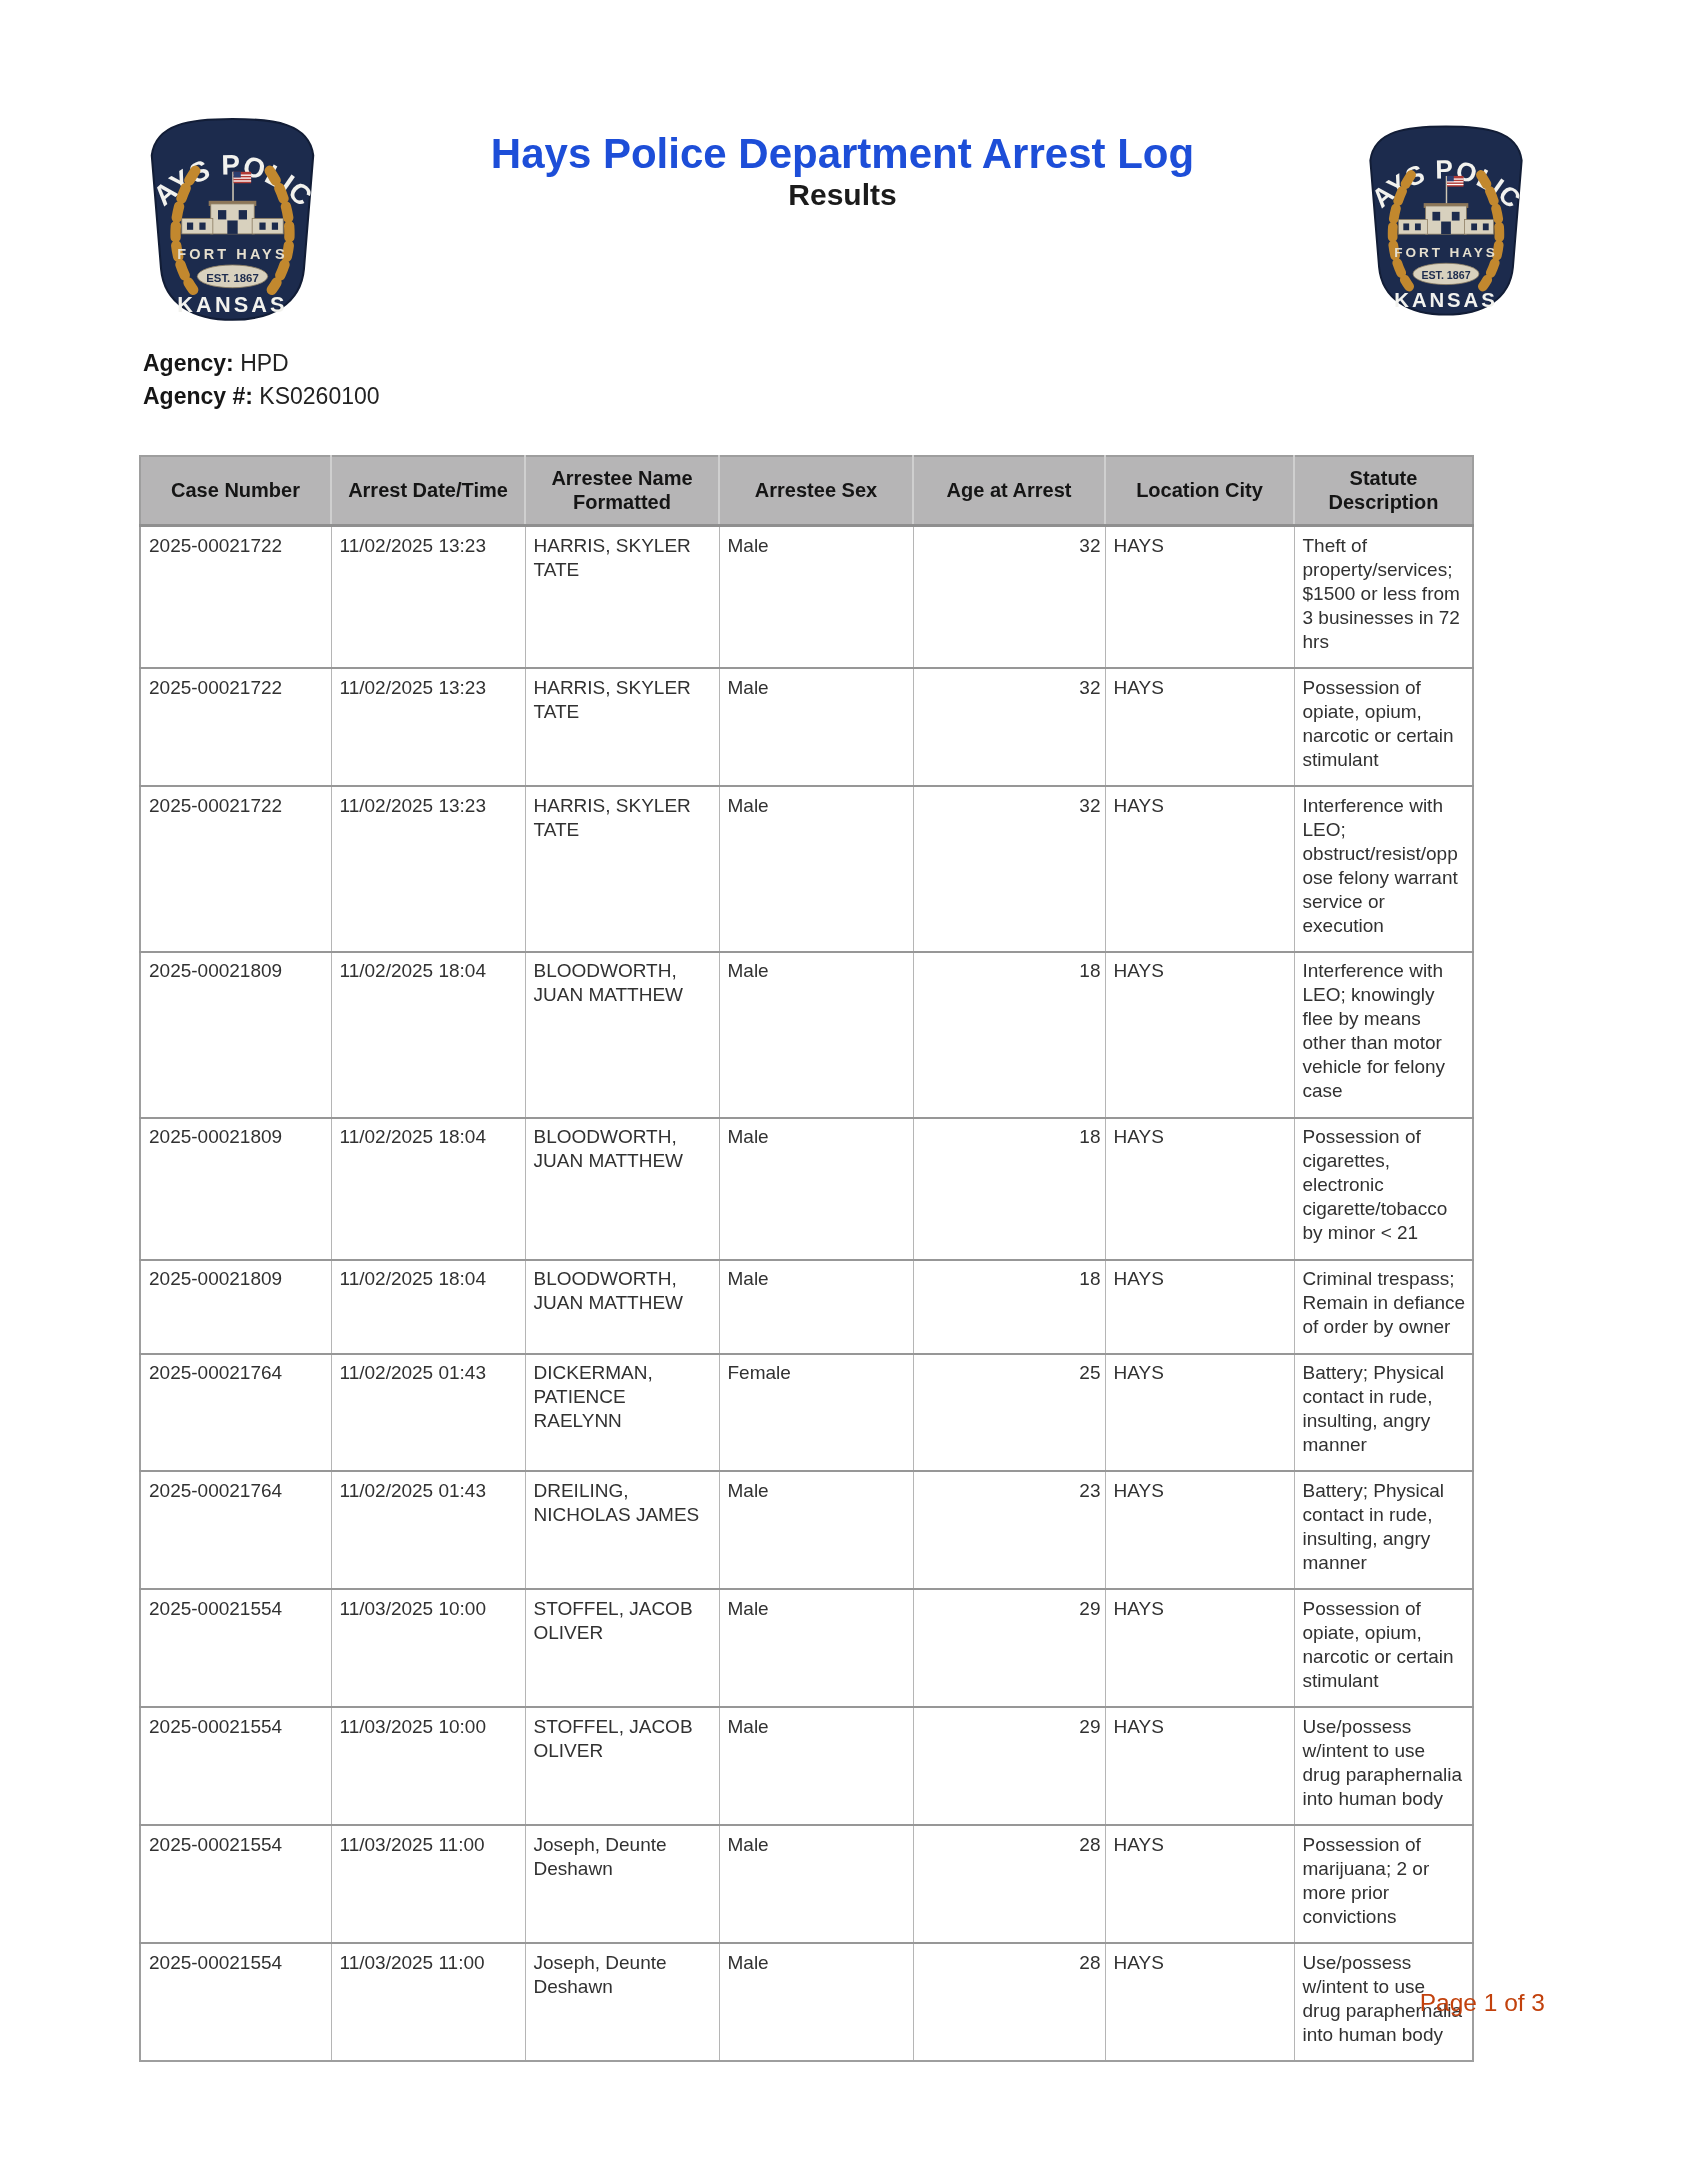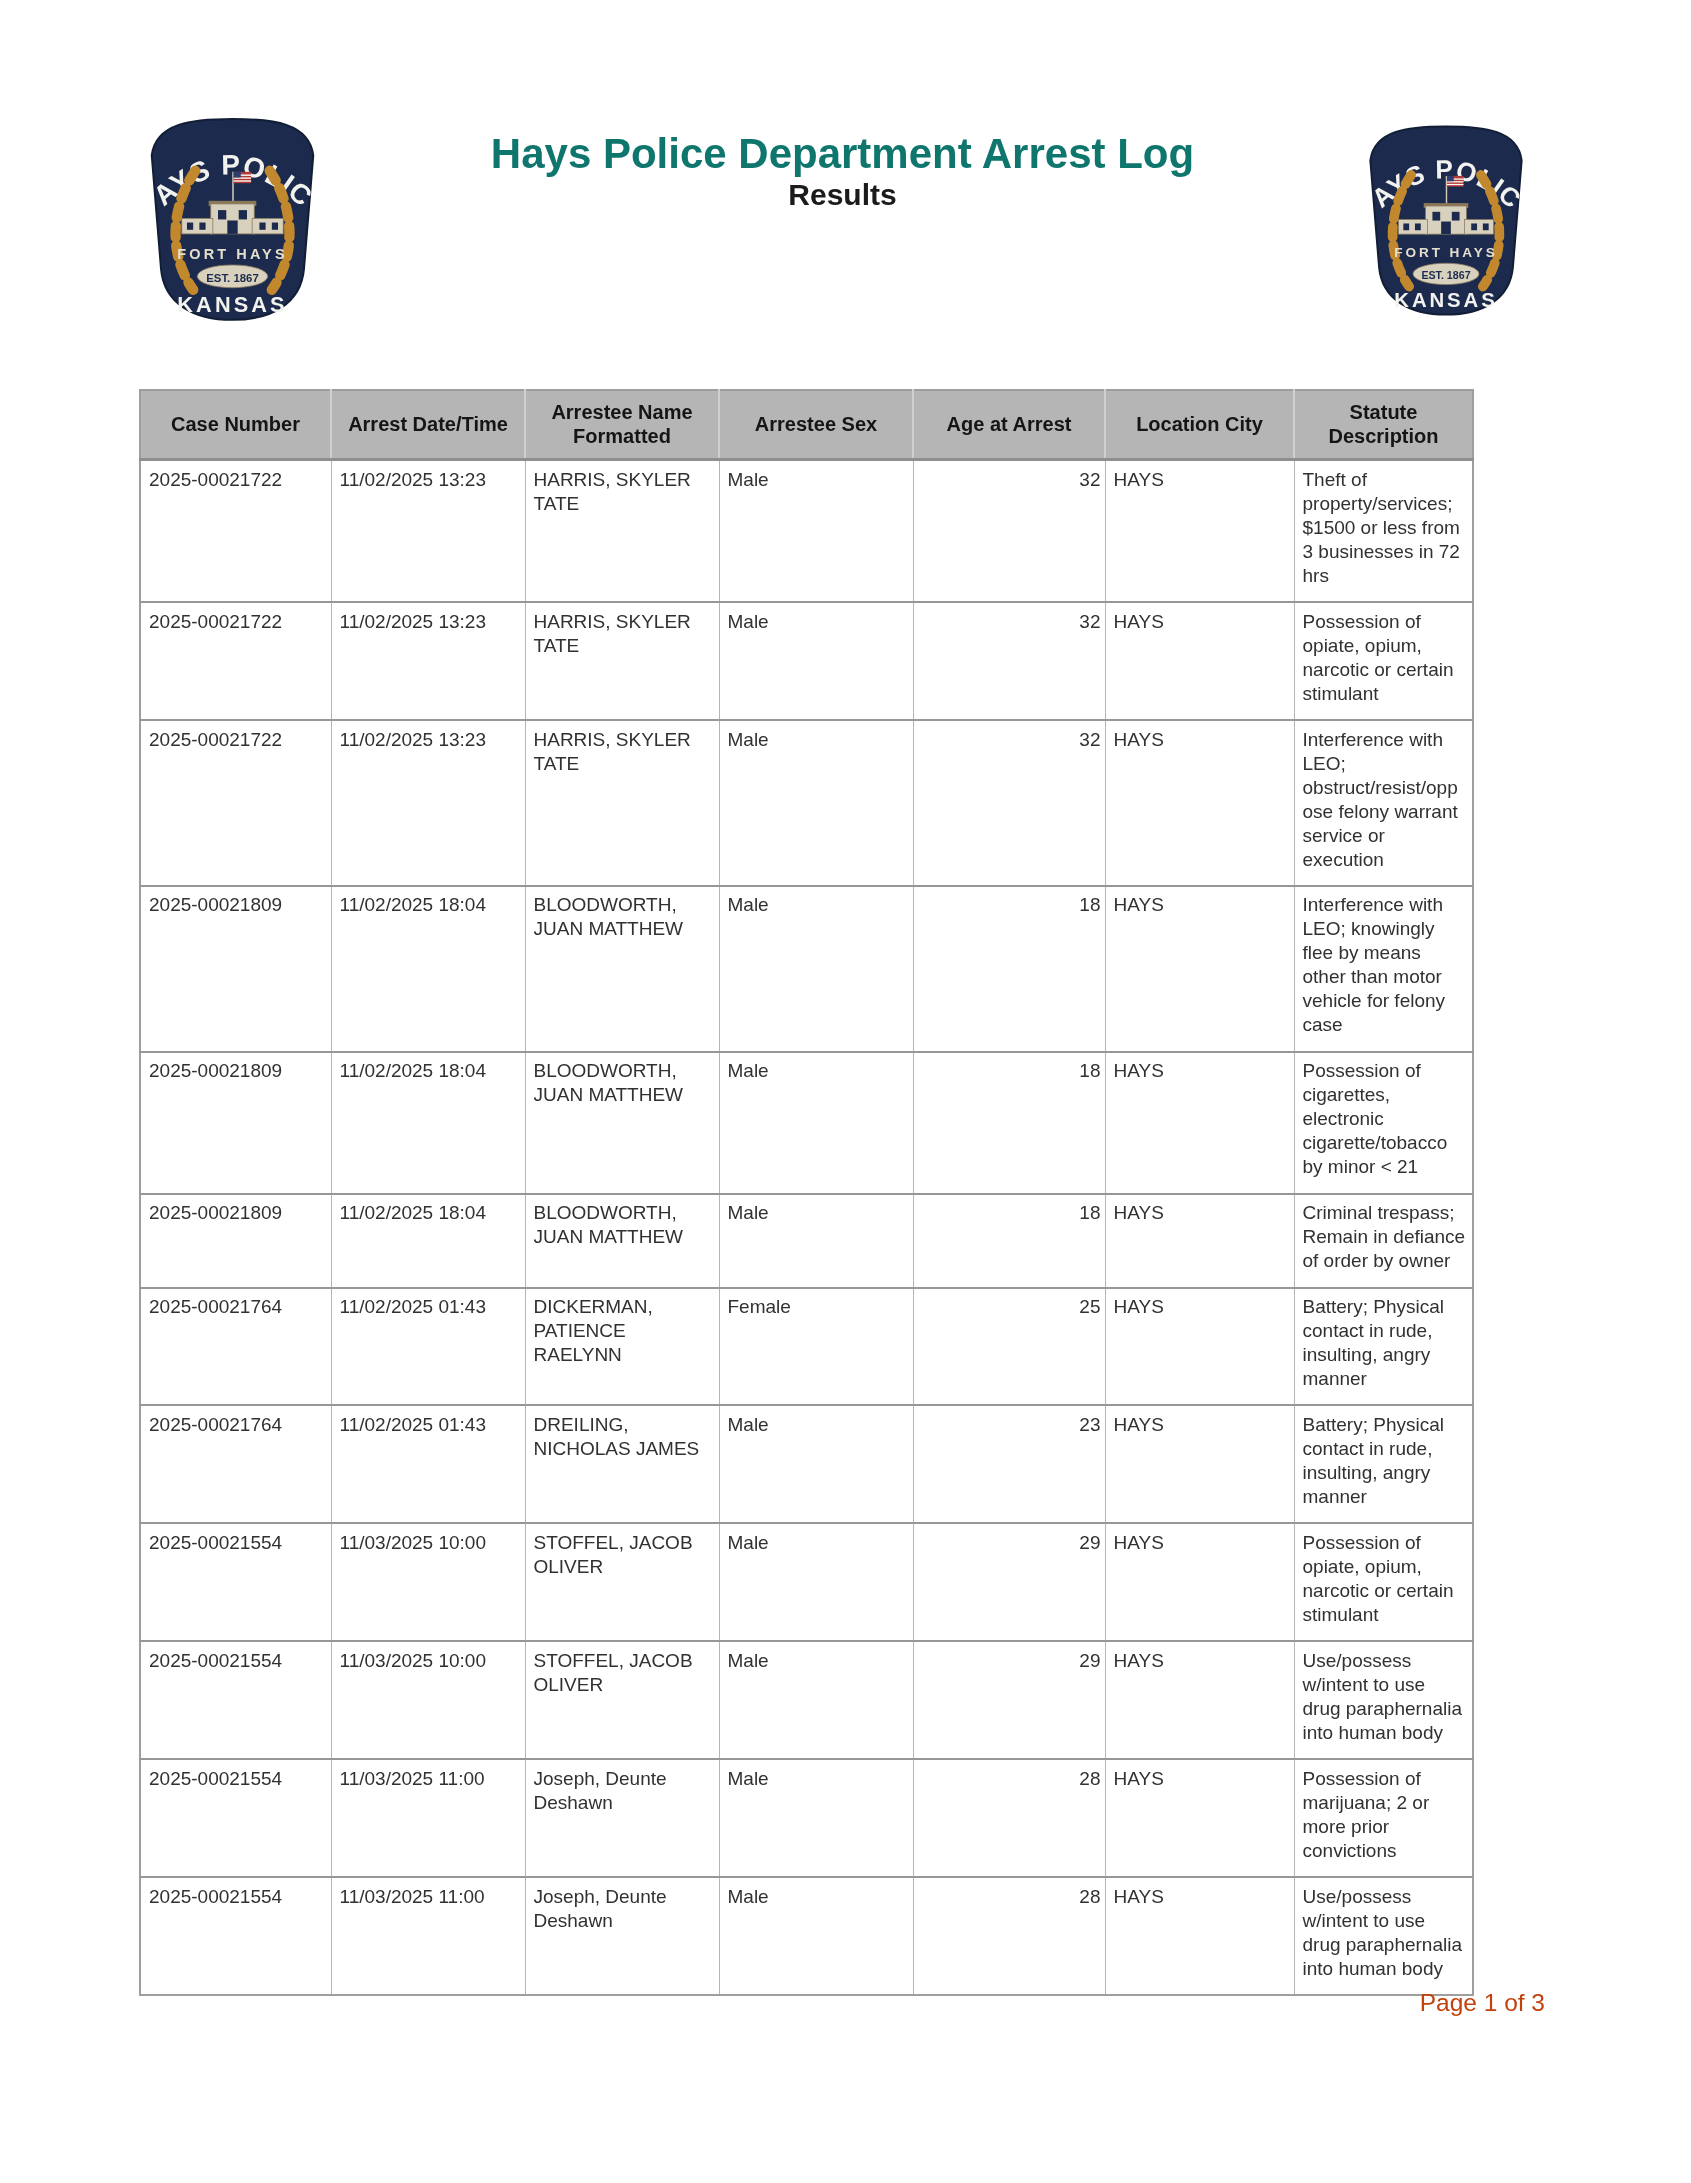--- a/index.html
+++ b/index.html
@@ -14,21 +14,21 @@
 
   
   .header-row {
     display:flex; align-items:flex-start;
     padding:111px 149px 0 129px;
   }
   .badge { flex:0 0 auto; }
   .badge svg { display:block; }
   .title-block { flex:1 1 auto; text-align:center; padding-top:18.6px; }
   .doc-title {
-    font-size:42px; font-weight:bold; color:#0f766e; letter-spacing:0;
+    font-size:42px; font-weight:bold; color:#1d4ed8; letter-spacing:0;
   }
   .doc-subtitle {
     font-size:30px; font-weight:bold; color:#1b1b1b; 
   }
 
   
   .info-row {
     display:flex; justify-content:space-between;
     margin:14.6px 149px 0 143px;
     font-size:23px; line-height:33px; color:#222;
@@ -156,20 +156,24 @@
         </g>
         <text x="100" y="142" font-size="14" font-weight="bold" letter-spacing="3" fill="#e5dfcf" text-anchor="middle">FORT HAYS</text>
         <ellipse cx="100" cy="159" rx="34" ry="11" fill="#d8d1be" stroke="#8c7d62" stroke-width="0.8"></ellipse>
         <text x="100" y="164" font-size="11" font-weight="bold" fill="#1c2b4d" text-anchor="middle">EST. 1867</text>
         <text x="100" y="193" font-size="21" font-weight="bold" letter-spacing="3" fill="#f2f2ee" text-anchor="middle">KANSAS</text>
       </svg>
     </div>
   </div>
 
   <div class="info-row">
+    <div class="info-left">
+      <div><span class="lbl">Agency:</span> <span>HPD</span></div>
+      <div><span class="lbl">Agency #:</span> <span>KS0260100</span></div>
+    </div>
   </div>
 
   <table class="arrest-table">
     <colgroup>
       <col style="width:191px">
         <col style="width:194px">
         <col style="width:194px">
       <col style="width:194px">
         <col style="width:192px">
         <col style="width:189px">

